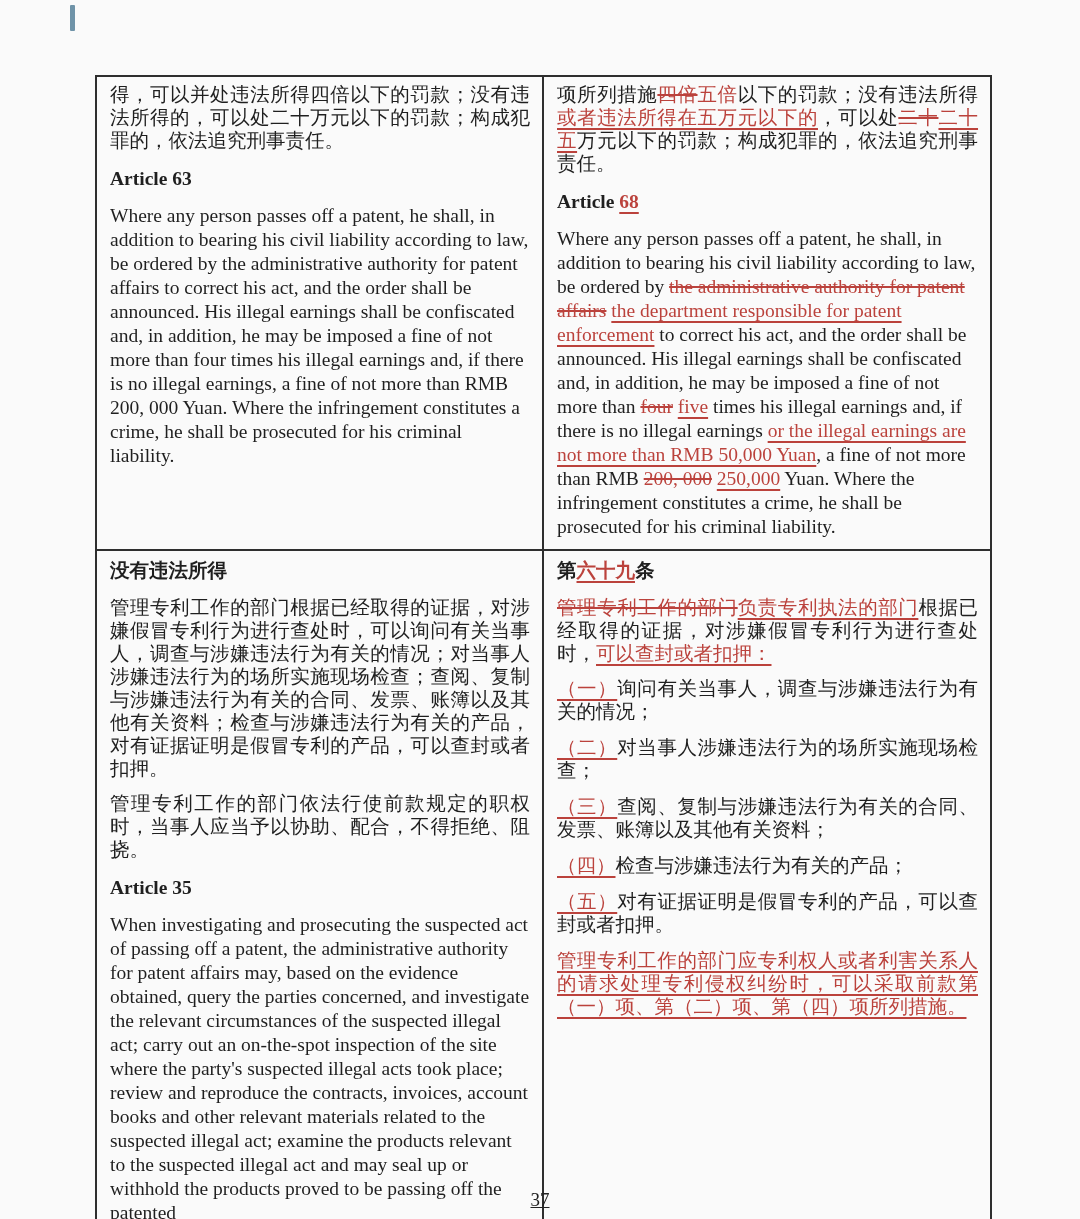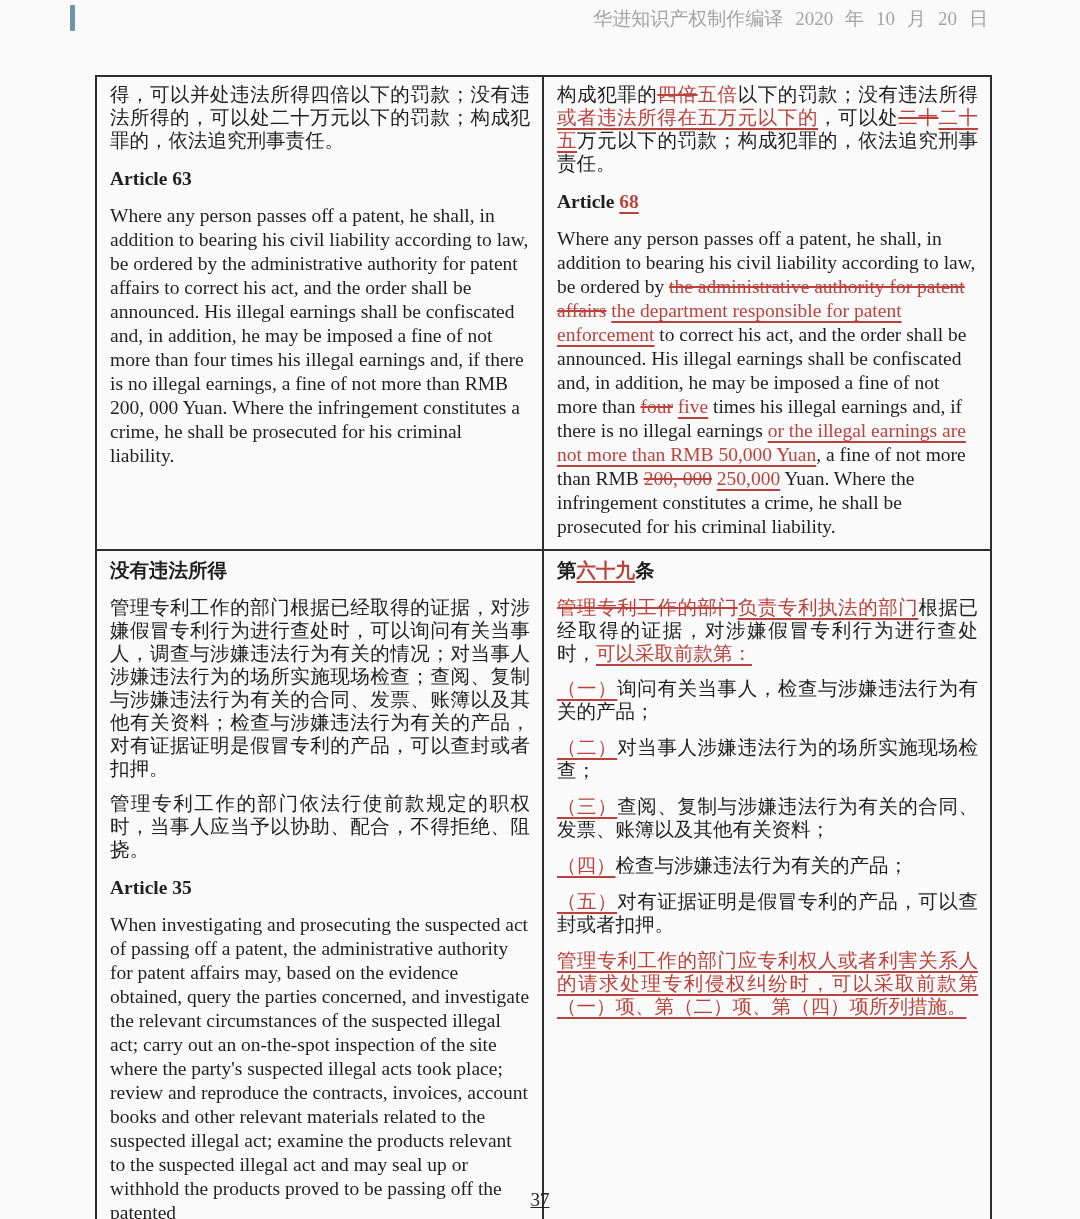--- a/index.html
+++ b/index.html
@@ -58,49 +58,48 @@
     position:absolute;top:1189px;left:0;width:100%;
     text-align:center;font-size:19px;color:#222;text-decoration:underline;
   }
 </style>
 </head>
 <body>
 
 <div class="cursor-mark"></div>
 
 <div class="page-header">
-  <div>华进知识产权制作编译 2020 年 10 月 20 日</div>
 </div>
 
 <table class="doc-table">
   <tbody>
     <tr>
       <td class="c-left">
         <p class="zh">得，可以并处违法所得四倍以下的罚款；没有违法所得的，可以处二十万元以下的罚款；构成犯罪的，依法追究刑事责任。</p>
         <p class="heading">Article 63</p>
         <p class="en">Where any person passes off a patent, he shall, in addition to bearing his civil liability according to law, be ordered by the administrative authority for patent affairs to correct his act, and the order shall be announced. His illegal earnings shall be confiscated and, in addition, he may be imposed a fine of not more than four times his illegal earnings and, if there is no illegal earnings, a fine of not more than RMB 200, 000 Yuan. Where the infringement constitutes a crime, he shall be prosecuted for his criminal liability.</p>
       </td>
       <td class="c-right">
-        <p class="zh"><span class="seg-n">构成犯罪的</span><span class="seg-del">四倍</span><span class="seg-red">五倍</span><span class="seg-n">以下的罚款；没有违法所得</span><span class="seg-ins">或者违法所得在五万元以下的</span><span class="seg-n">，可以处</span><span class="seg-del">二十</span><span class="seg-ins">二十五</span><span class="seg-n">万元以下的罚款；构成犯罪的，依法追究刑事责任。</span></p>
+        <p class="zh"><span class="seg-n">项所列措施</span><span class="seg-del">四倍</span><span class="seg-red">五倍</span><span class="seg-n">以下的罚款；没有违法所得</span><span class="seg-ins">或者违法所得在五万元以下的</span><span class="seg-n">，可以处</span><span class="seg-del">二十</span><span class="seg-ins">二十五</span><span class="seg-n">万元以下的罚款；构成犯罪的，依法追究刑事责任。</span></p>
         <p class="heading"><span class="seg-n">Article </span><span class="seg-ins">68</span></p>
         <p class="en"><span class="seg-n">Where any person passes off a patent, he shall, in addition to bearing his civil liability according to law, be ordered by </span><span class="seg-del">the administrative authority for patent affairs</span><span class="seg-n"> </span><span class="seg-ins">the department responsible for patent enforcement</span><span class="seg-n"> to correct his act, and the order shall be announced. His illegal earnings shall be confiscated and, in addition, he may be imposed a fine of not more than </span><span class="seg-del">four</span><span class="seg-n"> </span><span class="seg-ins">five</span><span class="seg-n"> times his illegal earnings and, if there is no illegal earnings </span><span class="seg-ins">or the illegal earnings are not more than RMB 50,000 Yuan</span><span class="seg-n">, a fine of not more than RMB </span><span class="seg-del">200, 000</span><span class="seg-n"> </span><span class="seg-ins">250,000</span><span class="seg-n"> Yuan. Where the infringement constitutes a crime, he shall be prosecuted for his criminal liability.</span></p>
       </td>
     </tr>
     <tr>
       <td class="c-left">
         <p class="heading">没有违法所得</p>
         <p class="zh">管理专利工作的部门根据已经取得的证据，对涉嫌假冒专利行为进行查处时，可以询问有关当事人，调查与涉嫌违法行为有关的情况；对当事人涉嫌违法行为的场所实施现场检查；查阅、复制与涉嫌违法行为有关的合同、发票、账簿以及其他有关资料；检查与涉嫌违法行为有关的产品，对有证据证明是假冒专利的产品，可以查封或者扣押。</p>
         <p class="zh">管理专利工作的部门依法行使前款规定的职权时，当事人应当予以协助、配合，不得拒绝、阻挠。</p>
         <p class="heading">Article 35</p>
         <p class="en">When investigating and prosecuting the suspected act of passing off a patent, the administrative authority for patent affairs may, based on the evidence obtained, query the parties concerned, and investigate the relevant circumstances of the suspected illegal act; carry out an on-the-spot inspection of the site where the party's suspected illegal acts took place; review and reproduce the contracts, invoices, account books and other relevant materials related to the suspected illegal act; examine the products relevant to the suspected illegal act and may seal up or withhold the products proved to be passing off the patented</p>
       </td>
       <td class="c-right">
         <p class="heading"><span class="seg-n">第</span><span class="seg-ins">六十九</span><span class="seg-n">条</span></p>
-        <p class="zh"><span class="seg-del">管理专利工作的部门</span><span class="seg-ins">负责专利执法的部门</span><span class="seg-n">根据已经取得的证据，对涉嫌假冒专利行为进行查处时，</span><span class="seg-ins">可以采取前款第：</span></p>
-        <p class="zh list-p"><span class="seg-ins">（一）</span><span class="seg-n">询问有关当事人，检查与涉嫌违法行为有关的产品；</span></p>
+        <p class="zh"><span class="seg-del">管理专利工作的部门</span><span class="seg-ins">负责专利执法的部门</span><span class="seg-n">根据已经取得的证据，对涉嫌假冒专利行为进行查处时，</span><span class="seg-ins">可以查封或者扣押：</span></p>
+        <p class="zh list-p"><span class="seg-ins">（一）</span><span class="seg-n">询问有关当事人，调查与涉嫌违法行为有关的情况；</span></p>
         <p class="zh list-p"><span class="seg-ins">（二）</span><span class="seg-n">对当事人涉嫌违法行为的场所实施现场检查；</span></p>
         <p class="zh list-p"><span class="seg-ins">（三）</span><span class="seg-n">查阅、复制与涉嫌违法行为有关的合同、发票、账簿以及其他有关资料；</span></p>
         <p class="zh list-p"><span class="seg-ins">（四）</span><span class="seg-n">检查与涉嫌违法行为有关的产品；</span></p>
         <p class="zh list-p"><span class="seg-ins">（五）</span><span class="seg-n">对有证据证明是假冒专利的产品，可以查封或者扣押。</span></p>
         <p class="zh"><span class="seg-ins">管理专利工作的部门应专利权人或者利害关系人的请求处理专利侵权纠纷时，可以采取前款第（一）项、第（二）项、第（四）项所列措施。</span></p>
       </td>
     </tr>
   </tbody>
 </table>
 

